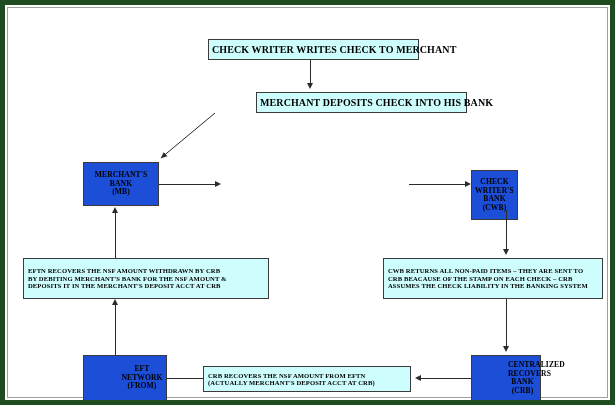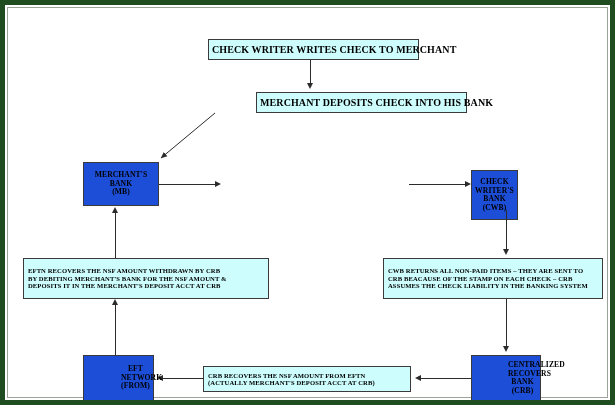--- a/index.html
+++ b/index.html
@@ -175,21 +175,21 @@
   <div class="node block" style="left:198px; top:361px; width:208px; height:26px;">
     <div class="lines">
       <div>CRB RECOVERS THE NSF AMOUNT FROM EFTN</div>
       <div>(ACTUALLY MERCHANT'S DEPOSIT ACCT AT CRB)</div>
     </div>
   </div>
 
   <div class="conn h" style="left:156px; top:373px; width:42px;"></div>
   <div class="arrow left" style="left:152px; top:369.5px;"></div>
 
-  <div class="node entity" style="left:78px; top:350px; width:71px; height:46px;padding-left:37px;">
+  <div class="node entity" style="left:78px; top:350px; width:84px; height:46px;padding-left:37px;">
     <div class="lines">
       <div>EFT</div>
       <div>NETWORK</div>
       <div>(FROM)</div>
     </div>
   </div>
 
   <div class="conn v" style="left:110px; top:299px; height:51px;"></div>
   <div class="arrow up" style="left:106.5px; top:294px;"></div>
 

